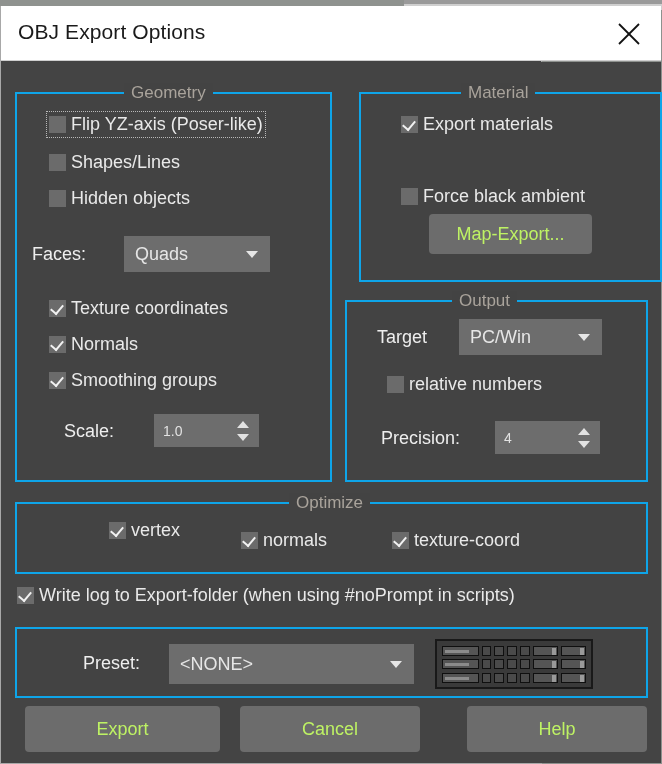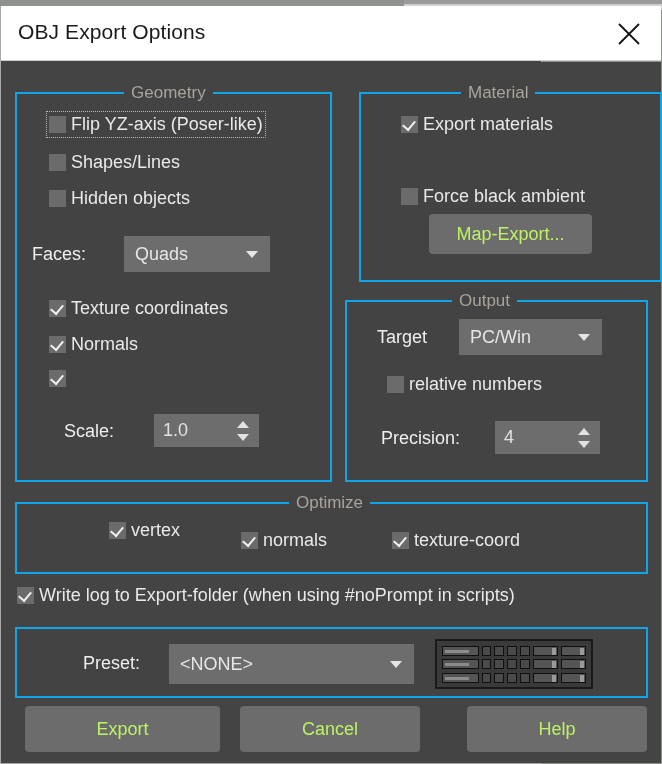--- a/index.html
+++ b/index.html
@@ -118,21 +118,21 @@
     border-top: 7px solid #e6e6e6;
   }
 
   
   .spinner {
     position: absolute;
     background: #6d6d6d;
     display: flex; align-items: center;
   }
   .spinner .spin-value {
-    font-size: 18px; color: #e2e2e2;
+    font-size: 14px; color: #e2e2e2;
     margin-left: 9px; white-space: nowrap;
   }
   .spin-arrows {
     position: absolute; right: 10px; top: 50%;
     margin-top: -11px; width: 12px; height: 22px;
     cursor: pointer;
   }
   .spin-arrows .up, .spin-arrows .down {
     position: absolute; left: 0; width: 0; height: 0;
     border-left: 6px solid transparent;
@@ -249,20 +249,21 @@
         <span class="chk-label">Texture coordinates</span>
       </div>
 
       <div class="chk-row" style="left:32px; top:240px;">
         <span class="chk-box checked"></span>
         <span class="chk-label">Normals</span>
       </div>
 
       <div class="chk-row" style="left:32px; top:276px;">
         <span class="chk-box checked"></span>
+        <span class="chk-label">Smoothing groups</span>
       </div>
 
       <span class="field-label" style="left:47px; top:327px;">Scale:</span>
       <div class="spinner" style="left:137px; top:320px; width:105px; height:33px;">
         <span class="spin-value">1.0</span>
         <span class="spin-arrows">
           <span class="up"></span>
           <span class="down"></span>
         </span>
       </div>

